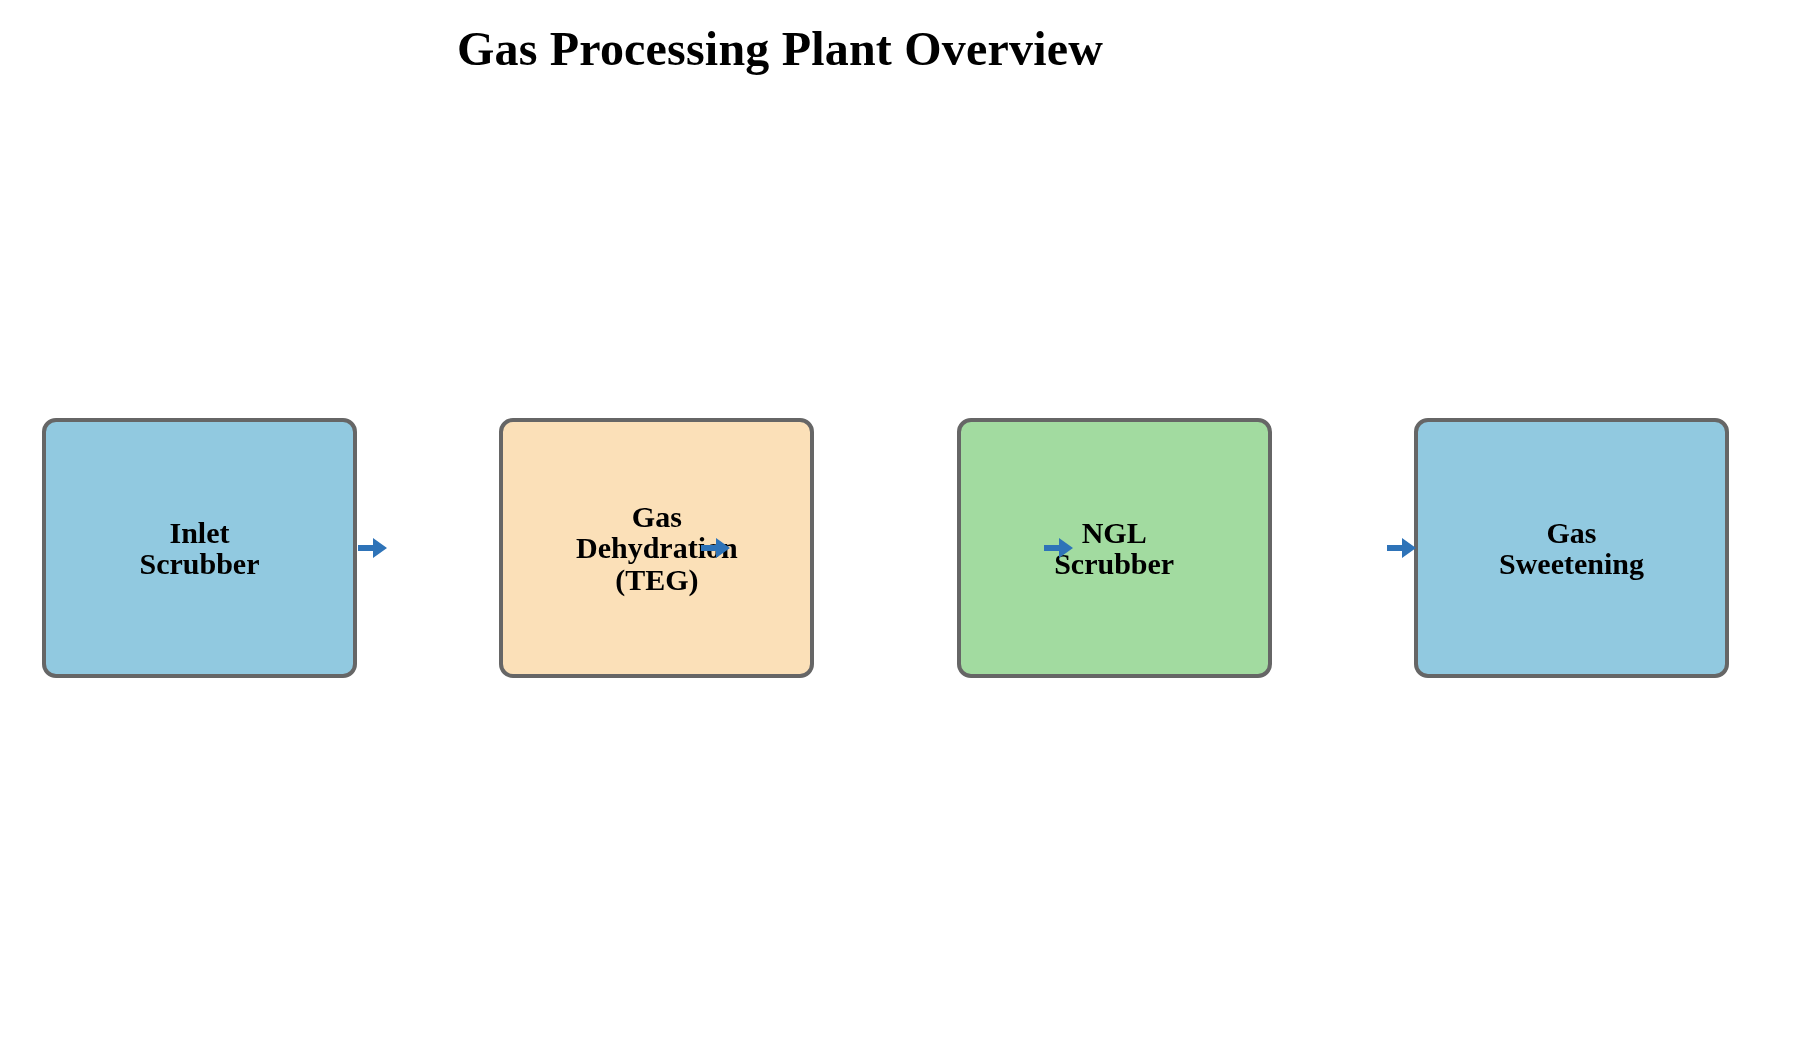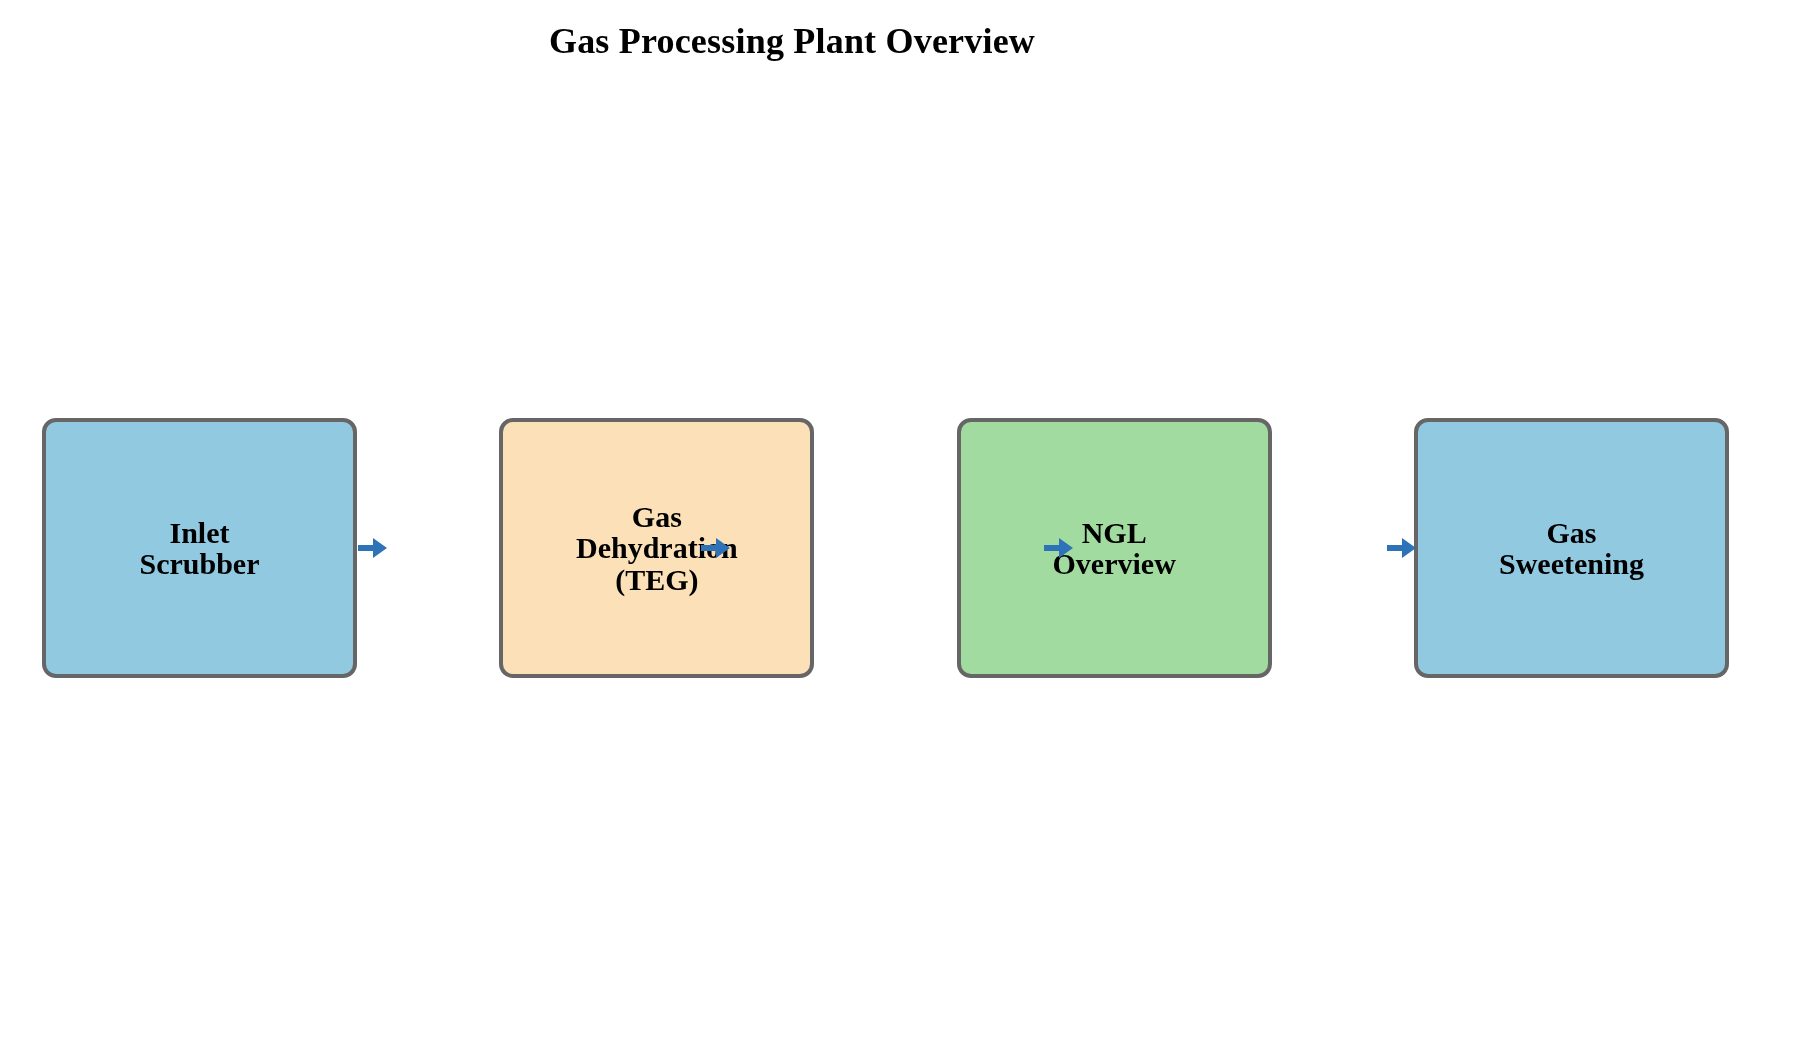--- a/index.html
+++ b/index.html
@@ -22,27 +22,26 @@
     width: 1803px;
     height: 1057px;
   }
 
   #page-title {
     position: absolute;
     left: 0;
     top: 20px;
     width: 1560px;
     text-align: center;
-    font-size: 36px;
+    font-size: 48px;
     font-weight: bold;
     color: #000000;
     letter-spacing: 0.2px;
     line-height: 1.2;
     white-space: nowrap;
-    margin-left: 12px;
   }
 
   #flow-row {
     position: absolute;
     left: 42px;
     top: 418px;
     width: 1687px;
     height: 260px;
     display: flex;
     flex-direction: row;
@@ -102,21 +101,21 @@
     </div>
 
     <div class="process-node" style="background-color: rgb(251, 224, 184); border-color: rgb(102, 102, 102);">
       <div class="node-label" style="color: rgb(0, 0, 0);">Gas
 Dehydration
 (TEG)</div>
     </div>
 
     <div class="process-node" style="background-color: rgb(162, 219, 160); border-color: rgb(102, 102, 102);">
       <div class="node-label" style="color: rgb(0, 0, 0);">NGL
-Overview</div>
+Scrubber</div>
     </div>
 
     <div class="process-node" style="background-color: rgb(145, 201, 224); border-color: rgb(102, 102, 102);">
       <div class="node-label" style="color: rgb(0, 0, 0);">Gas
 Sweetening</div>
     </div>
 
 
   </div>
 

